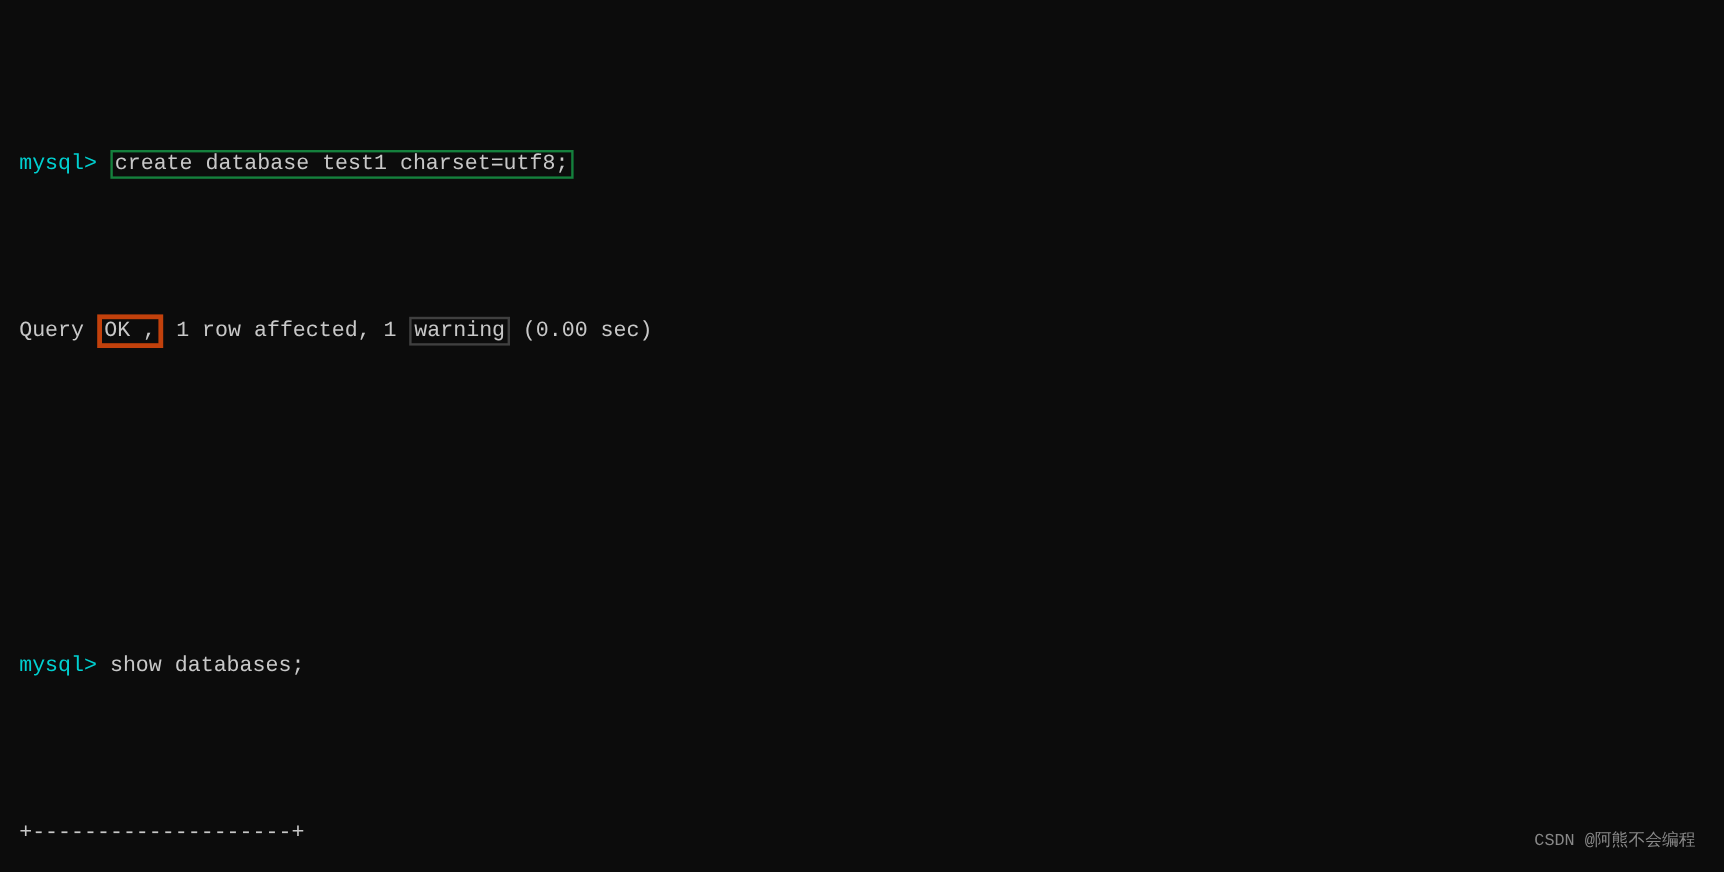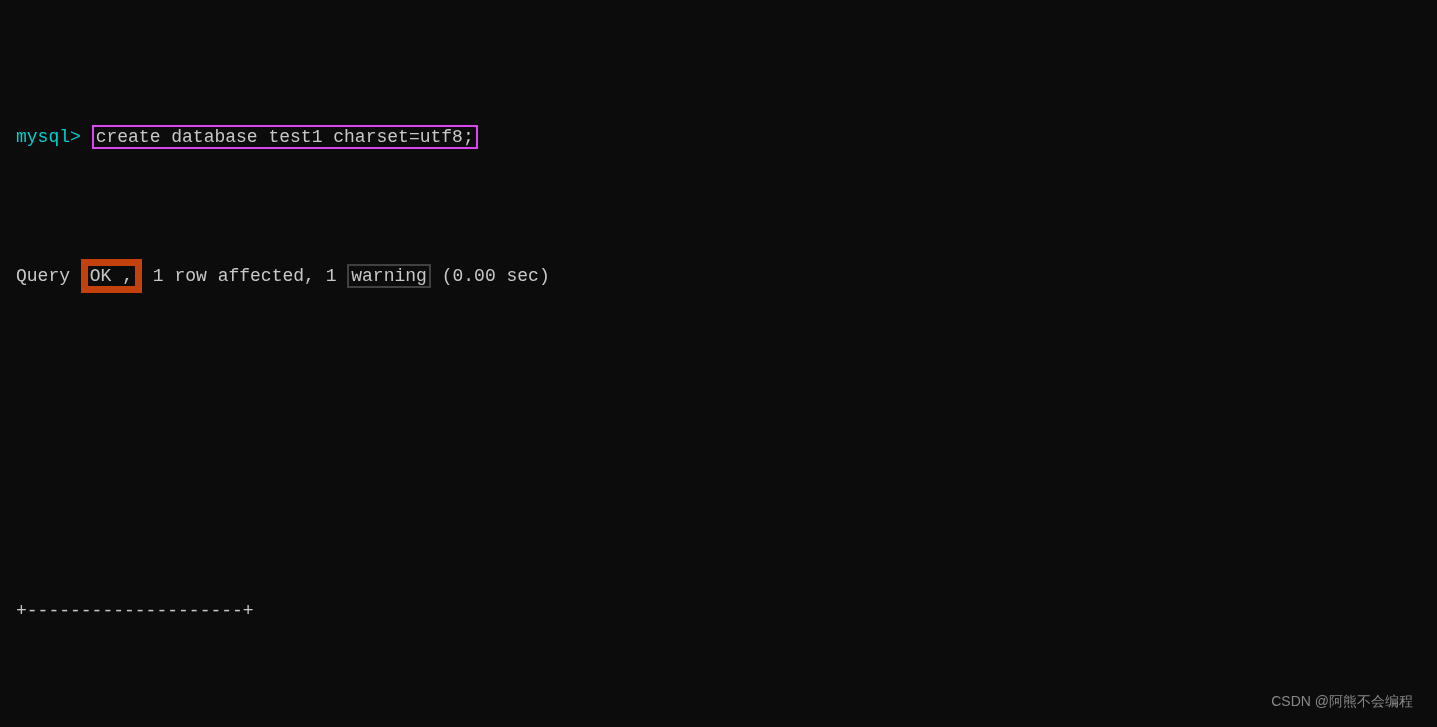--- a/index.html
+++ b/index.html
@@ -29,38 +29,39 @@
       display: block;
       white-space: pre;
     }
 
     .watermark {
       position: absolute;
       bottom: 14px;
       right: 24px;
       color: #888;
       font-size: 14px;
-      font-family: Liberation Sans, sans-serif;
+      font-family: Liberation Mono, monospace;
     }
   </style>
 </head>
 <body>
 
 <div class="terminal">
 
   
-  <span class="line"><span style="color:#00d0d0;">mysql&gt; </span><span style="border:2px solid #d946ef; padding:0 2px; display:inline;">create database test1 charset=utf8;</span></span>
+  <span class="line"><span style="color:#00d0d0;">mysql&gt; </span><span style="border:2px solid #15803d; padding:0 2px; display:inline;">create database test1 charset=utf8;</span></span>
 
   
-  <span class="line">Query <span style="border:7px solid #c2410c; padding:0 2px; display:inline;">OK ,</span> 1 row affected, 1 <span style="border:2px solid #404040; padding:0 2px; display:inline;">warning</span> (0.00 sec)</span>
+  <span class="line">Query <span style="border:4px solid #c2410c; padding:0 2px; display:inline;">OK ,</span> 1 row affected, 1 <span style="border:2px solid #404040; padding:0 2px; display:inline;">warning</span> (0.00 sec)</span>
 
   
   <span class="line"> </span>
 
   
+  <span class="line"><span style="color:#00d0d0;">mysql&gt; </span><span>show databases;</span></span>
 
   
   <span class="line">+--------------------+</span>
   
   
   
   
   
   
   

